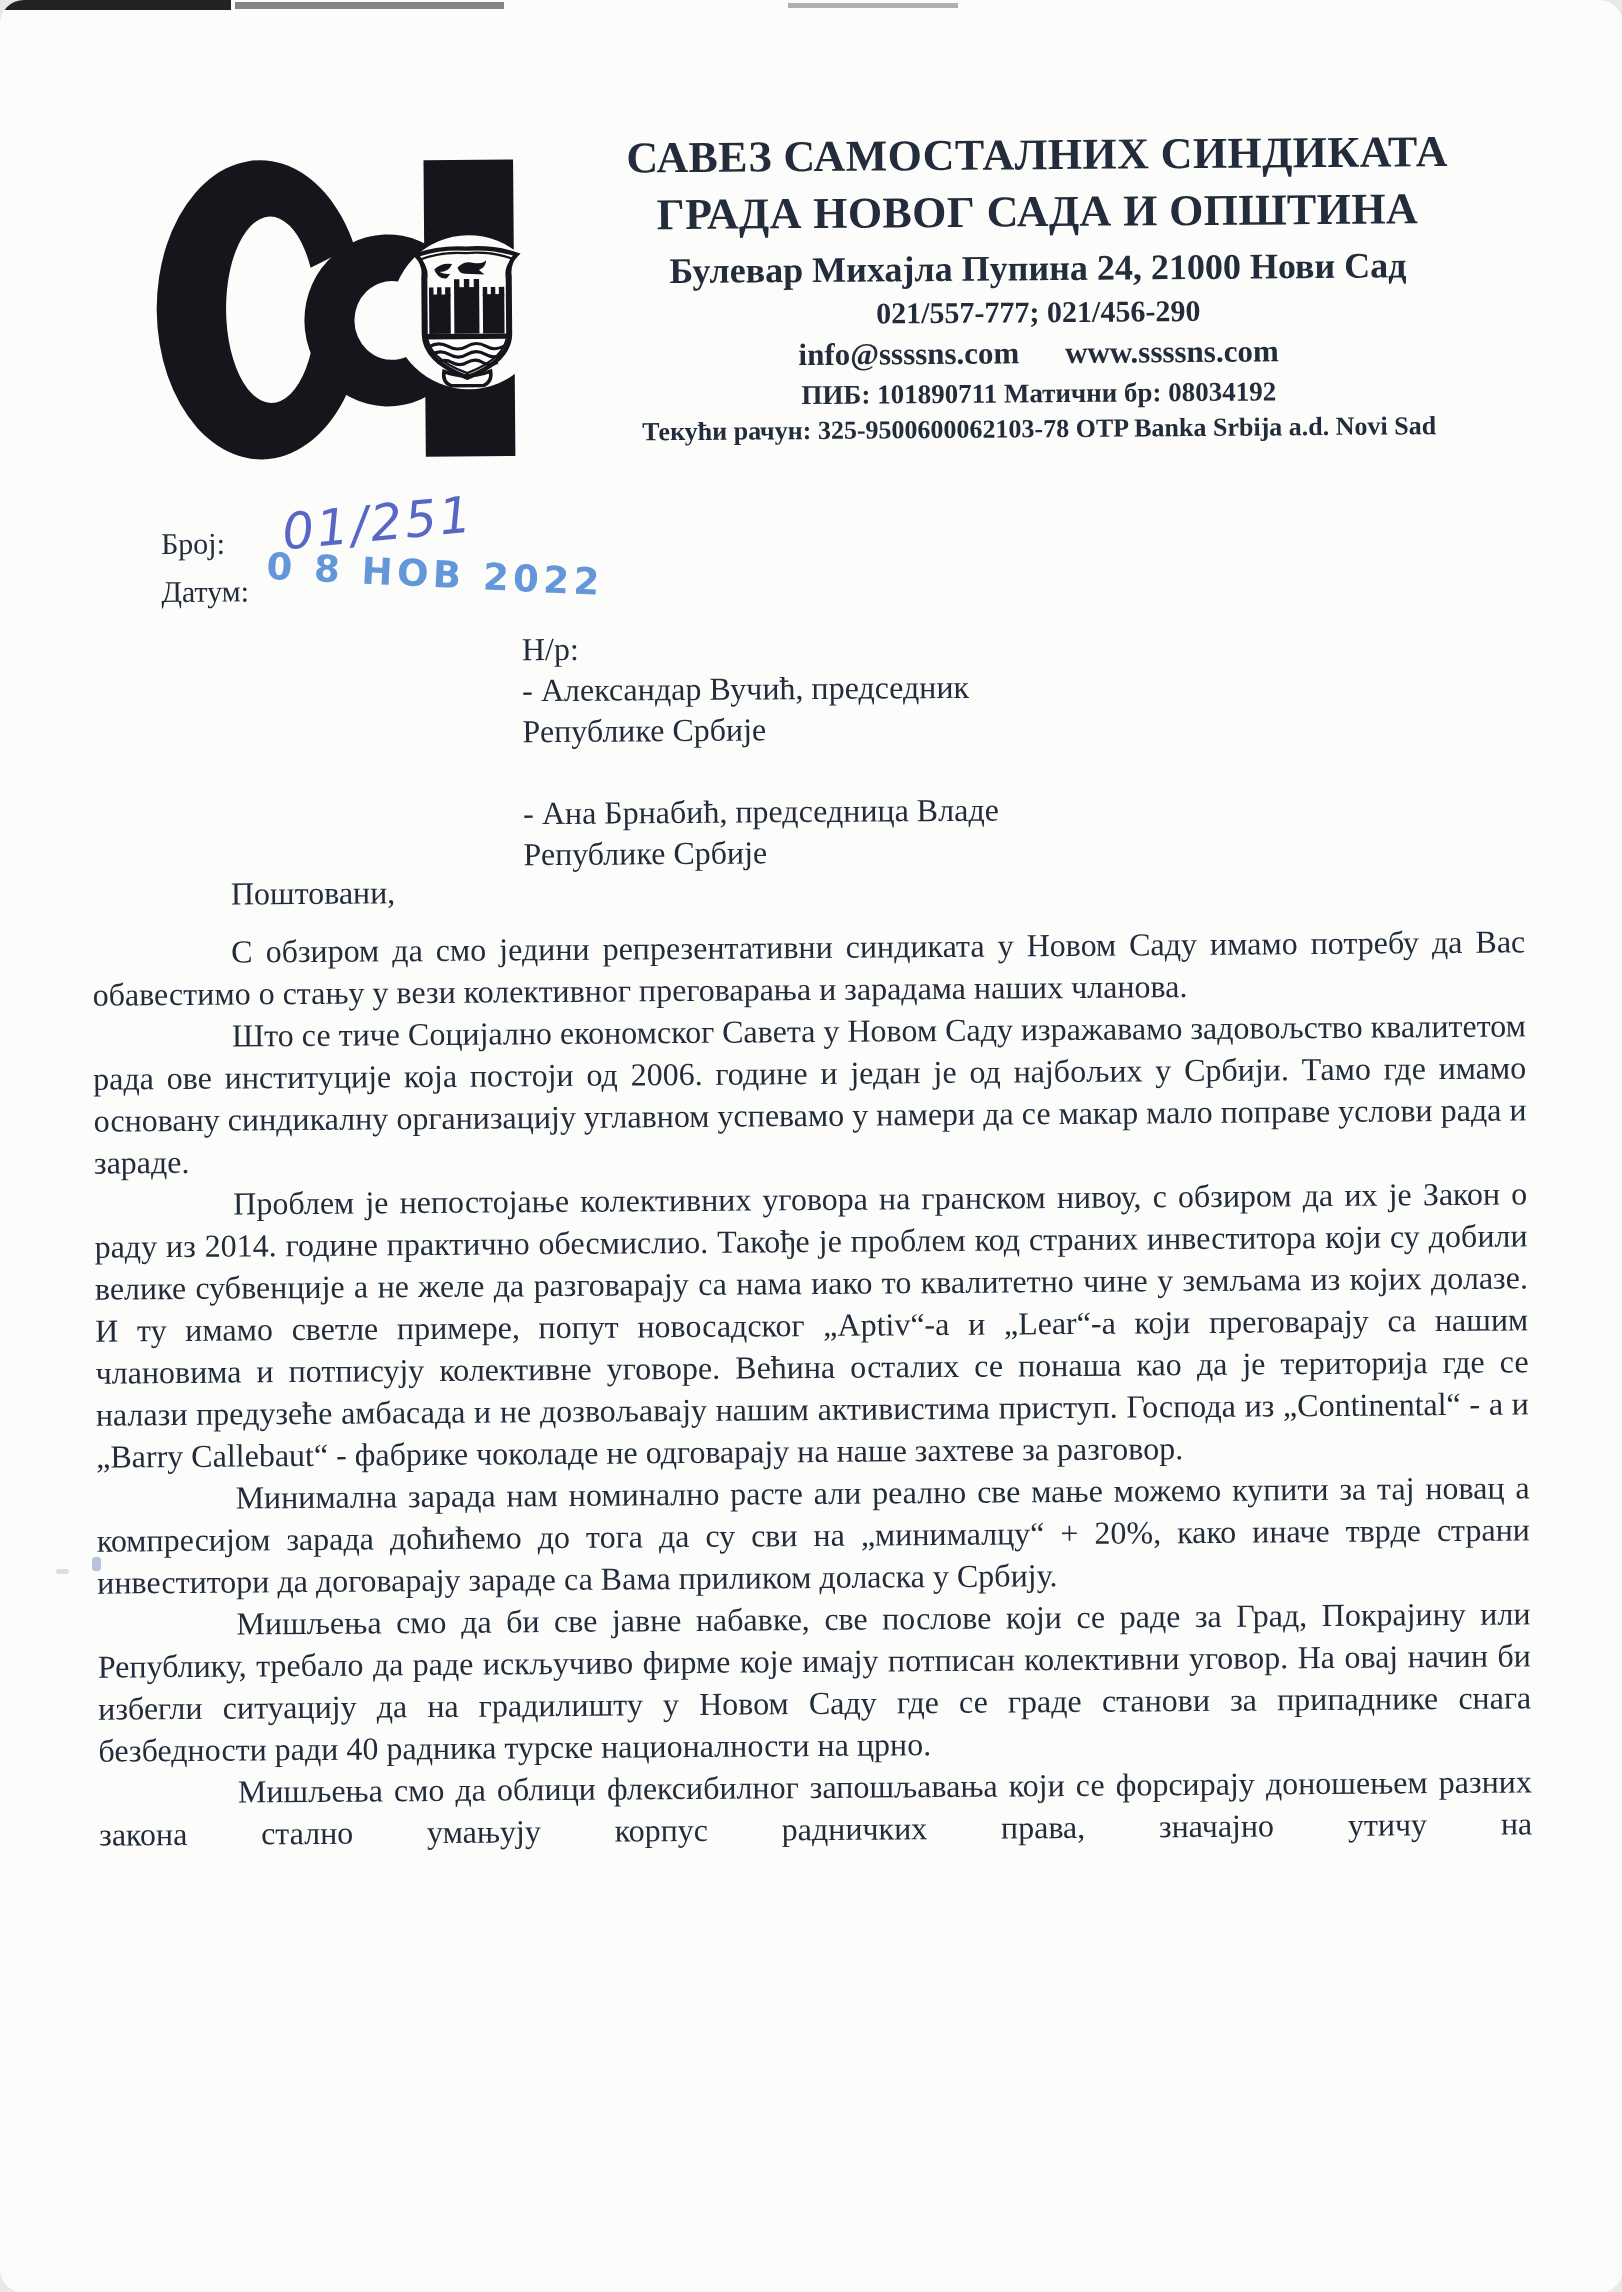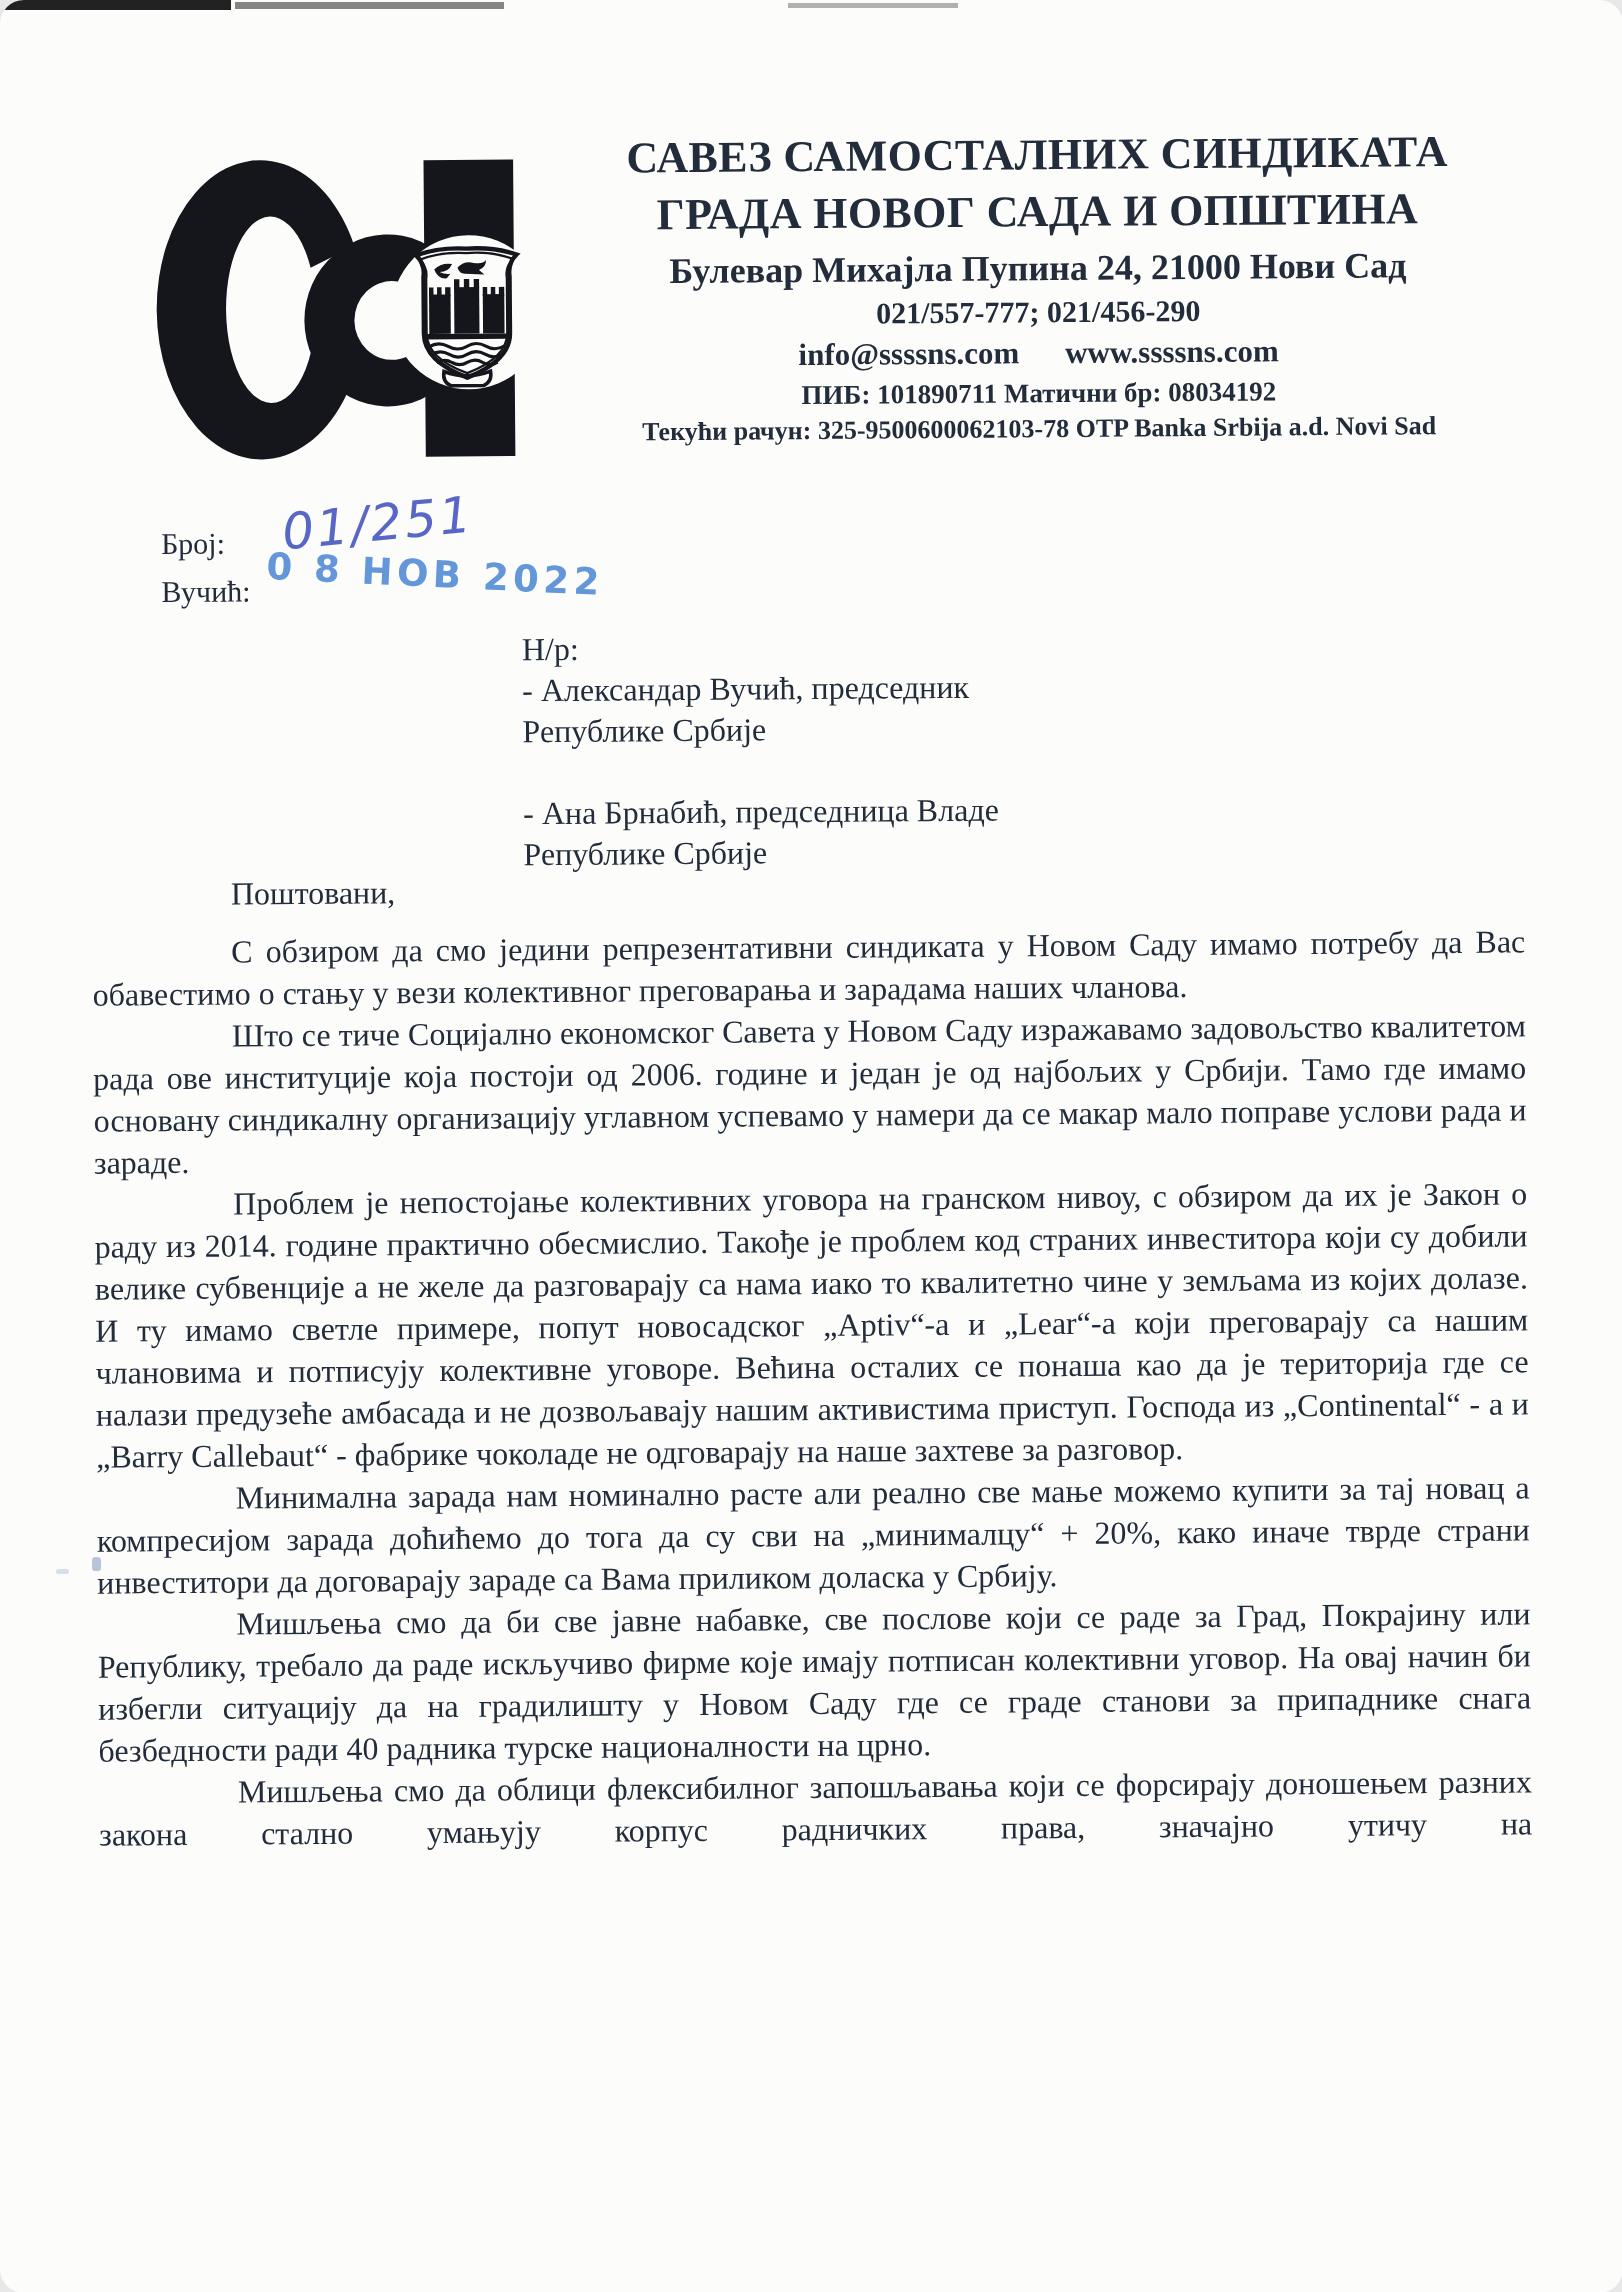--- a/index.html
+++ b/index.html
@@ -132,21 +132,21 @@
       <div class="l5">
         <span class="email">info@ssssns.com</span>
         <span class="web">www.ssssns.com</span>
       </div>
       <div class="l6">ПИБ: 101890711 Матични бр: 08034192</div>
       <div class="l7">Текући рачун: 325-9500600062103-78 OTP Banka Srbija a.d. Novi Sad</div>
     </div>
 
     <div class="ref-label broj">Број:</div>
     <div class="hand-number">01/251</div>
-    <div class="ref-label datum">Вучић:</div>
+    <div class="ref-label datum">Датум:</div>
     <div class="date-stamp">0 8 НОВ 2022</div>
 
     <div class="recipients">
       <div>Н/р:</div>
       <div>- Александар Вучић, председник</div>
       <div>Републике Србије</div>
       <div class="gap"></div>
       <div>- Ана Брнабић, председница Владе</div>
       <div>Републике Србије</div>
     </div>

